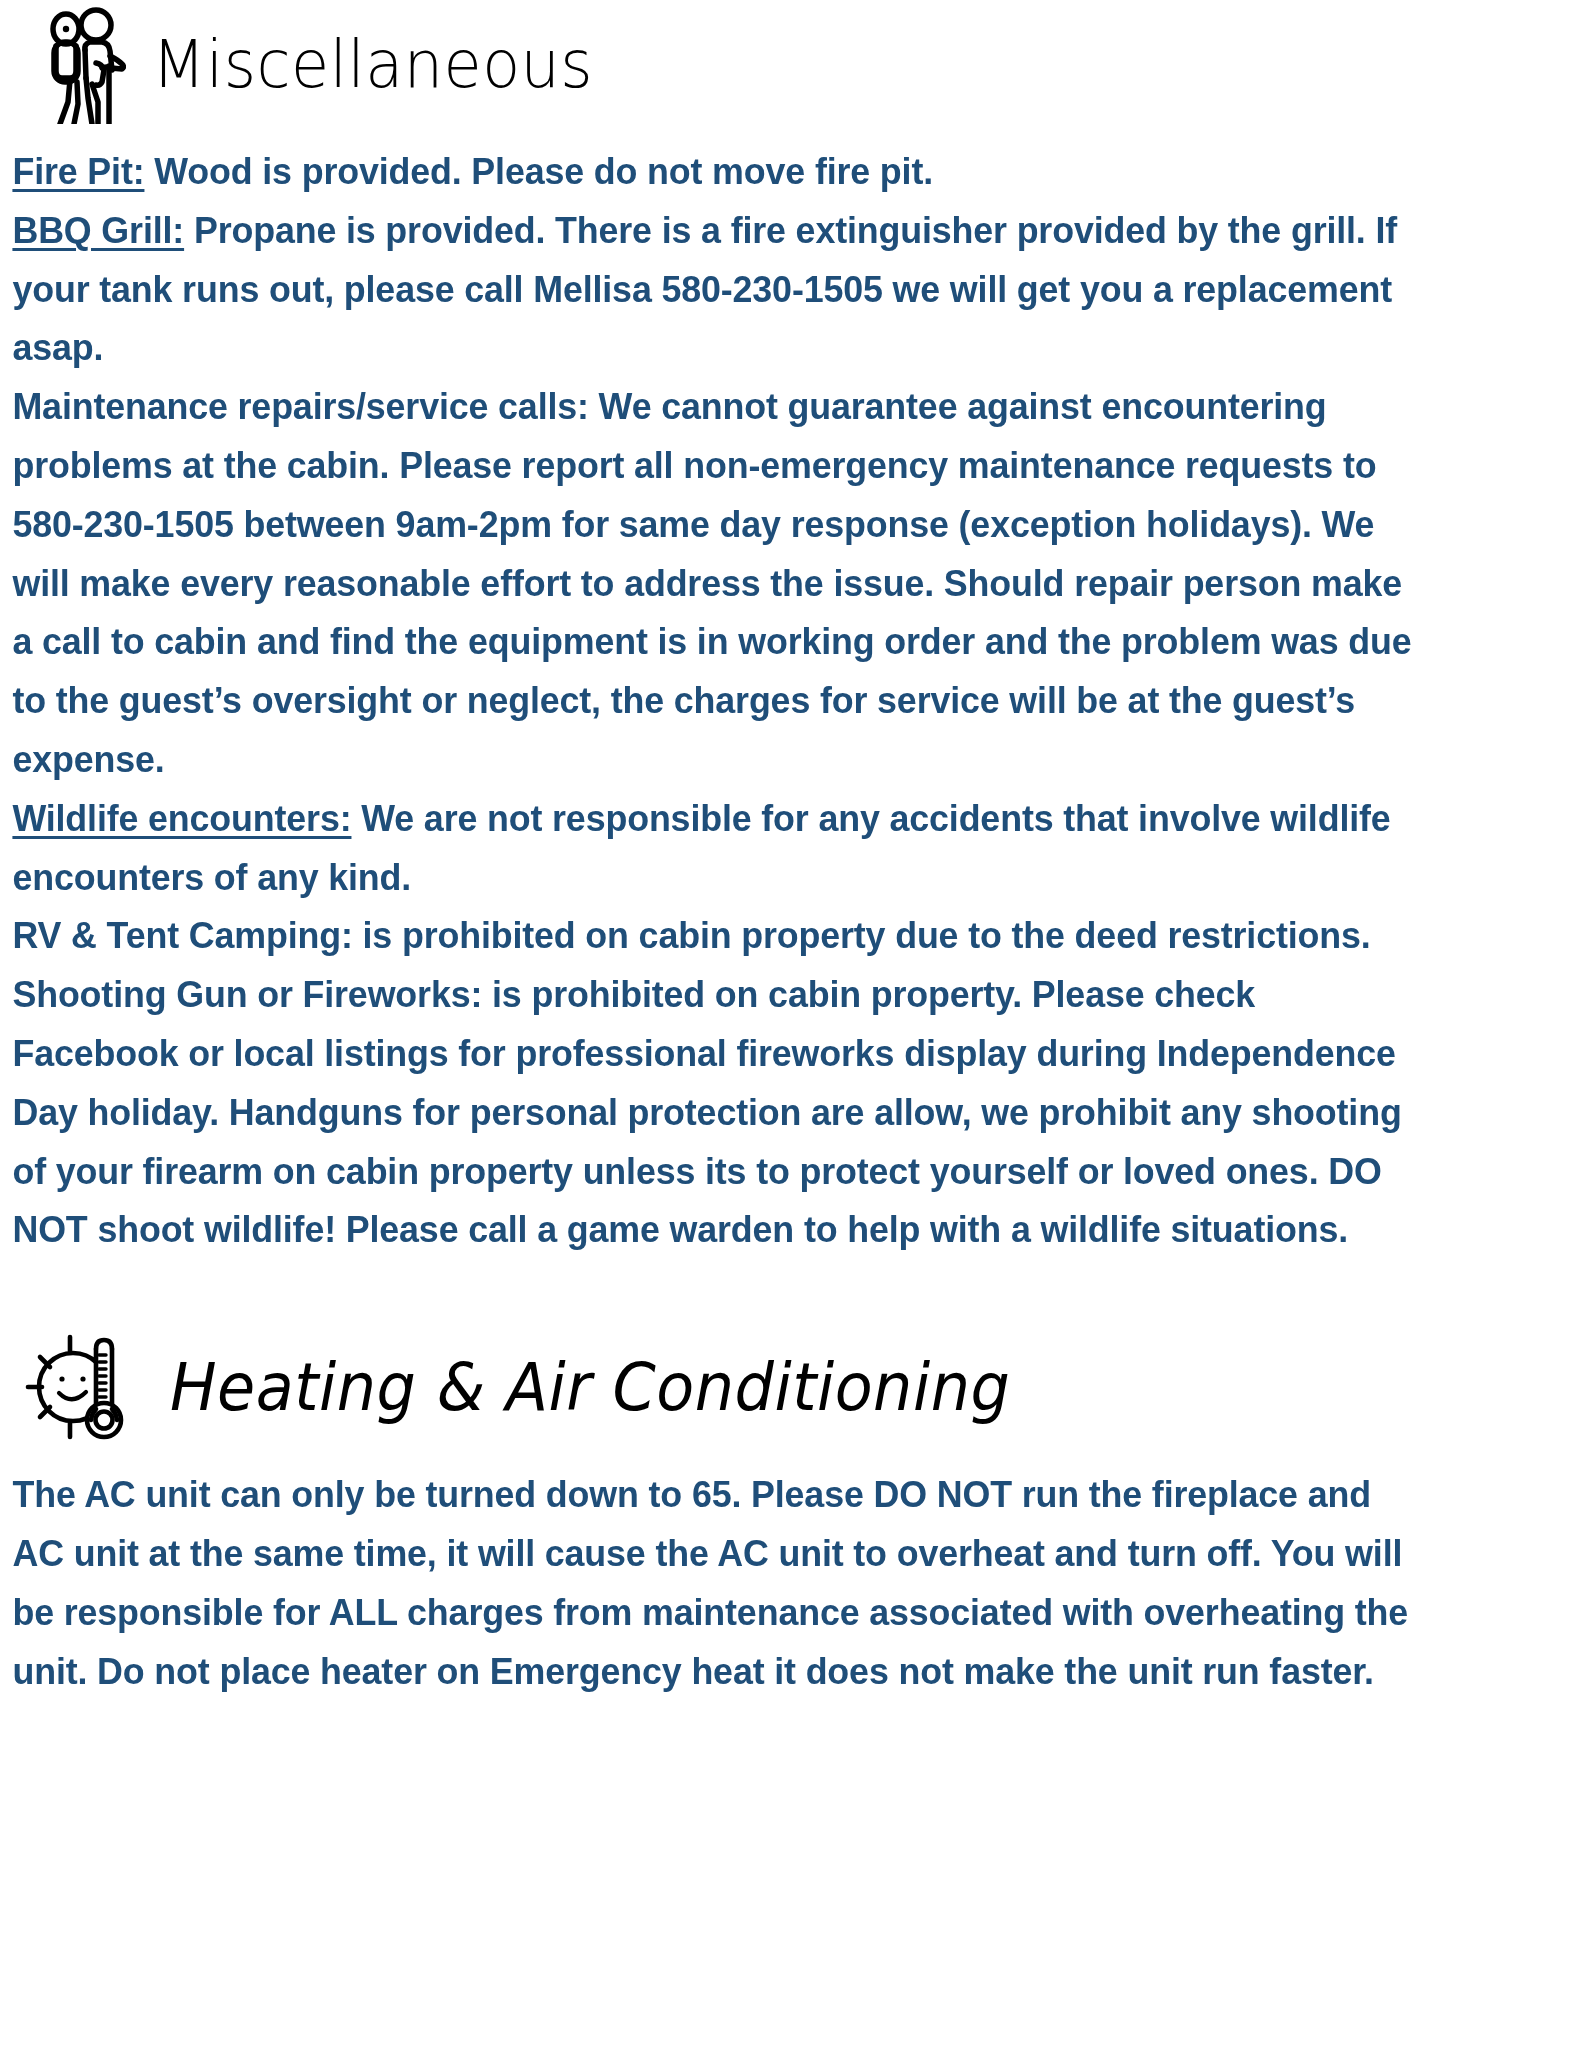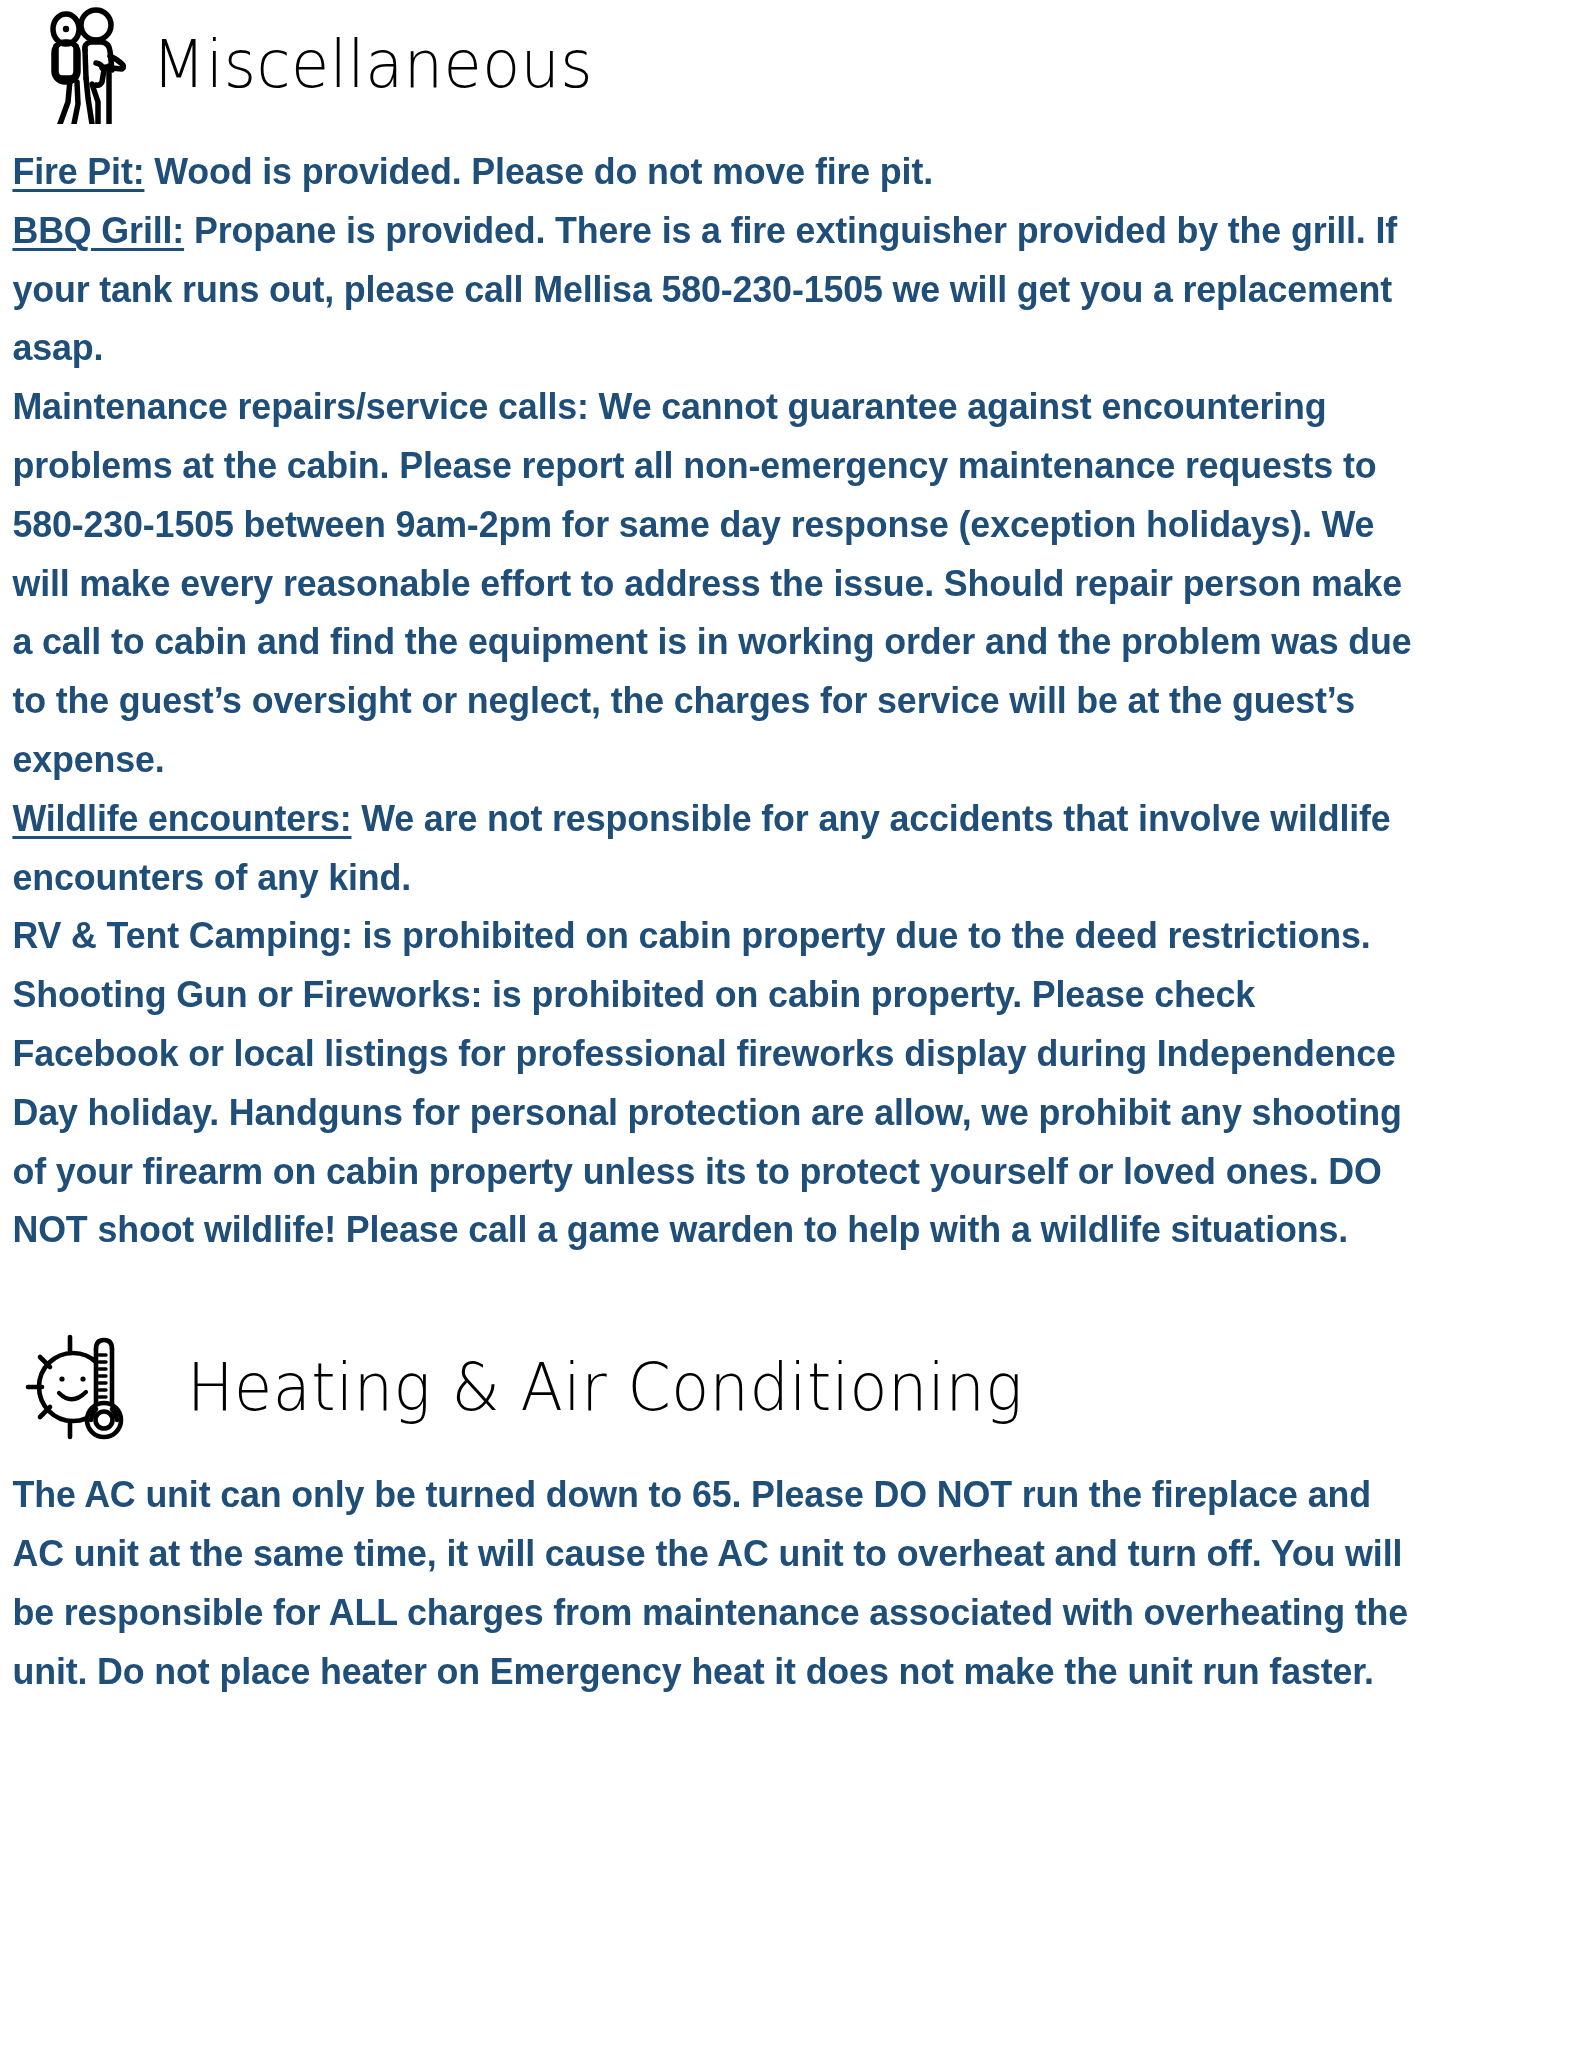--- a/index.html
+++ b/index.html
@@ -120,21 +120,21 @@
     <p><span class="lbl-u">Fire Pit:</span><span> Wood is provided. Please do not move fire pit.</span></p>
     <p><span class="lbl-u">BBQ Grill:</span><span> Propane is provided. There is a fire extinguisher provided by the grill. If your tank runs out, please call Mellisa 580-230-1505 we will get you a replacement asap.</span></p>
     <p><span>Maintenance repairs/service calls: We cannot guarantee against encountering problems at the cabin. Please report all non-emergency maintenance requests to 580-230-1505 between 9am-2pm for same day response (exception holidays). We will make every reasonable effort to address the issue. Should repair person make a call to cabin and find the equipment is in working order and the problem was due to the guest’s oversight or neglect, the charges for service will be at the guest’s expense.</span></p>
     <p><span class="lbl-u">Wildlife encounters:</span><span> We are not responsible for any accidents that involve wildlife</span></p>
     <p><span>encounters of any kind.</span></p>
     <p><span>RV &amp; Tent Camping: is prohibited on cabin property due to the deed restrictions.</span></p>
     <p><span>Shooting Gun or Fireworks: is prohibited on cabin property.  Please check Facebook or local listings for professional fireworks display during Independence Day holiday. Handguns for personal protection are allow, we prohibit any shooting of your firearm on cabin property unless its to protect yourself or loved ones. DO NOT shoot wildlife! Please call a game warden to help with a wildlife situations.</span></p>
   </div>
 
   <div id="hvac-head-wrap">
-    <div class="section-head" style="padding-left:0;gap:47px;">
+    <div class="section-head" style="padding-left:0;gap:30px;font-style:italic;">
       <span class="head-icon">
         <svg width="118" height="112" viewBox="0 0 118 112" fill="none" stroke="#000000" stroke-width="4.6" stroke-linecap="round" stroke-linejoin="round">
 
           <path d="M48 6 L48 20"></path>
           <path d="M48 92 L48 106"></path>
           <path d="M6 56 L20 56"></path>
           <path d="M18 26 L28 36"></path>
           <path d="M18 86 L28 76"></path>
 
           <circle cx="51" cy="56" r="34"></circle>

